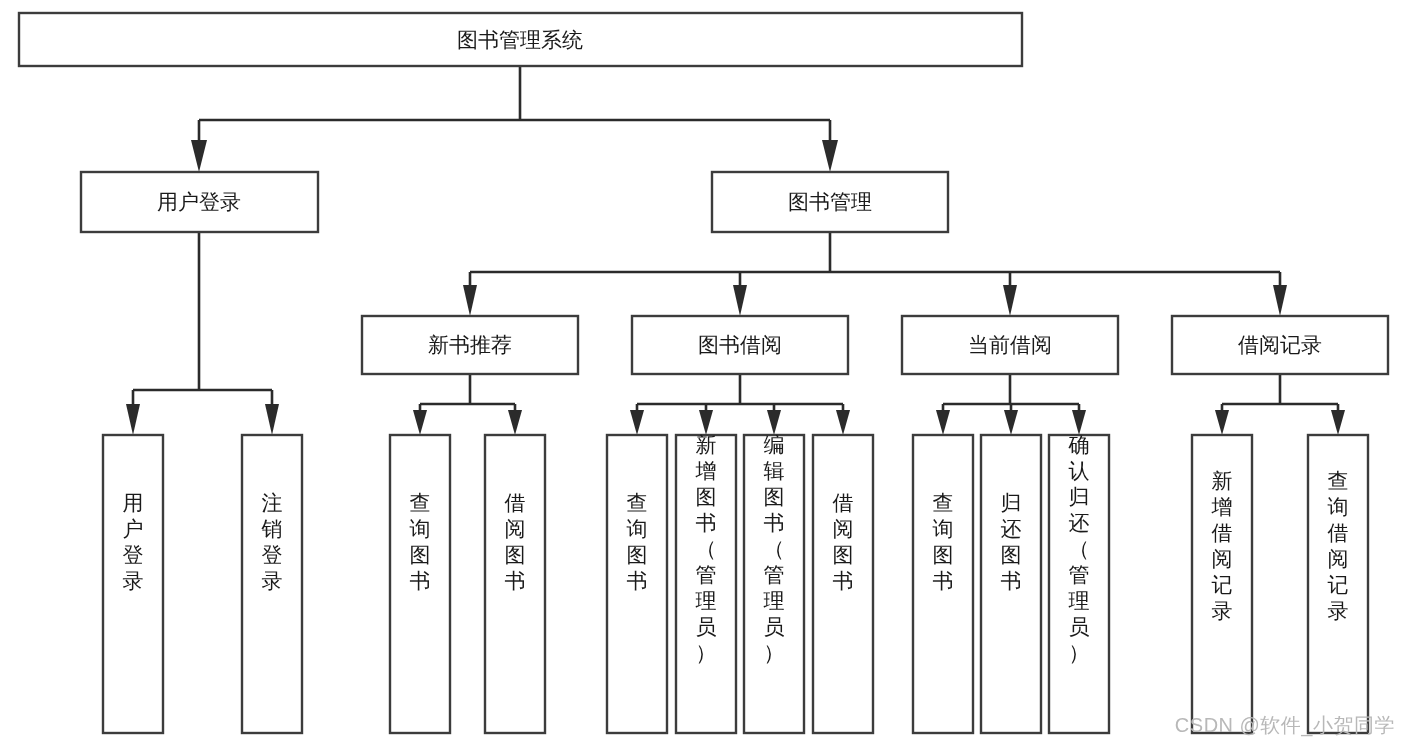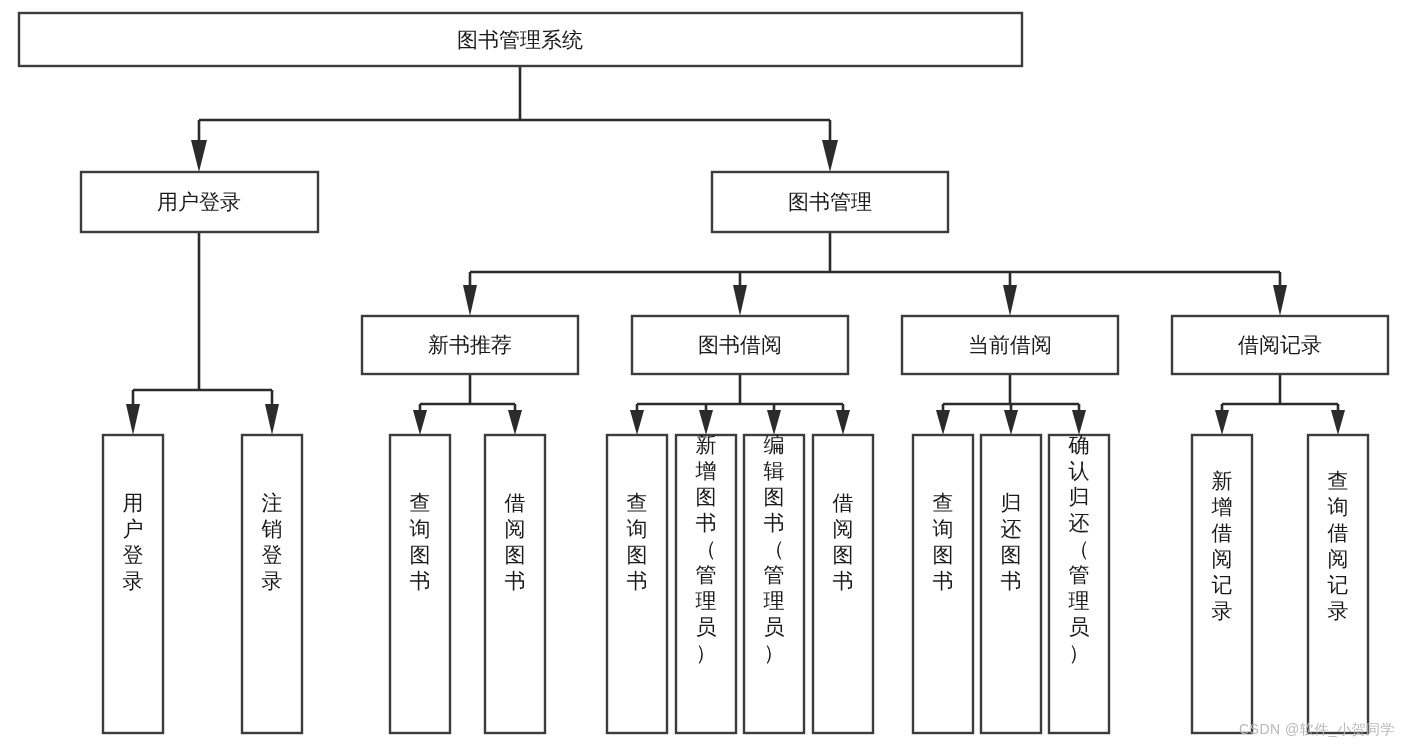--- a/index.html
+++ b/index.html
@@ -52,21 +52,21 @@
     font-family: "Liberation Sans", "DejaVu Sans", sans-serif;
     font-size: 21px;
     fill: #1a1a1a;
     text-anchor: middle;
   }
   .watermark {
     position: absolute;
     right: 10px;
     bottom: 8px;
     font-family: "Liberation Sans", "DejaVu Sans", sans-serif;
-    font-size: 14px;
+    font-size: 20px;
     color: #b8b8b8;
     letter-spacing: 0.5px;
     white-space: nowrap;
     pointer-events: none;
   }
 </style>
 </head>
 <body>
 
 <div id="diagram-root">

